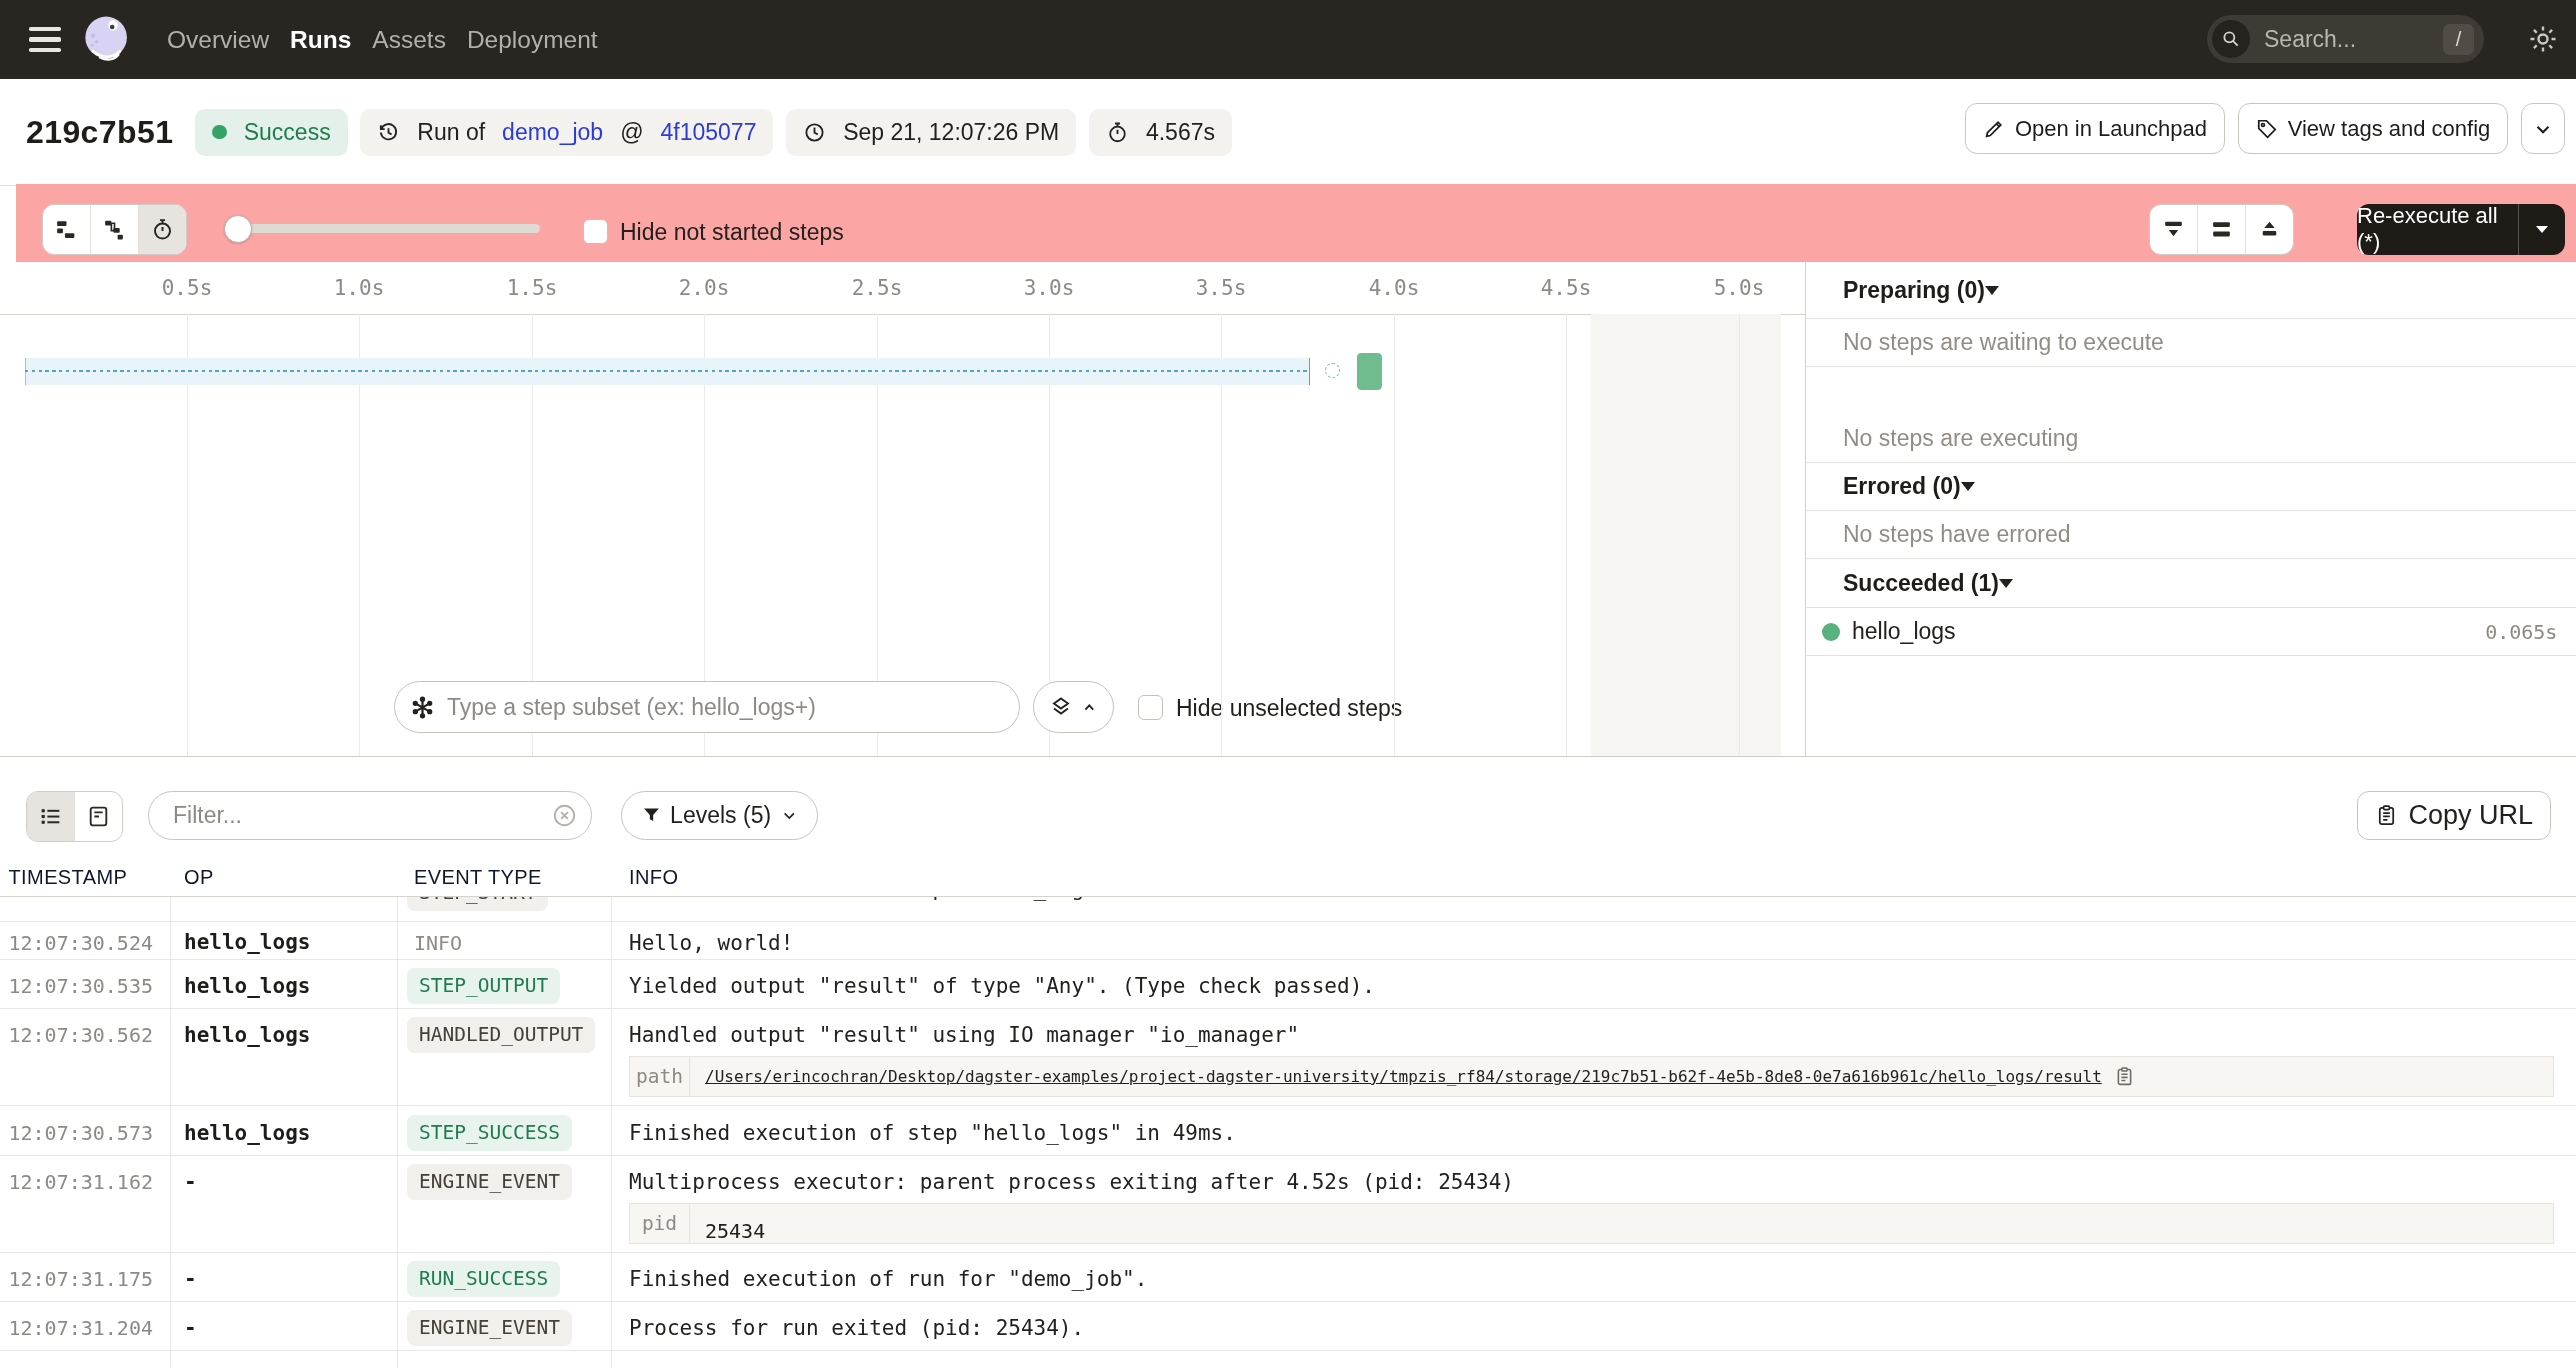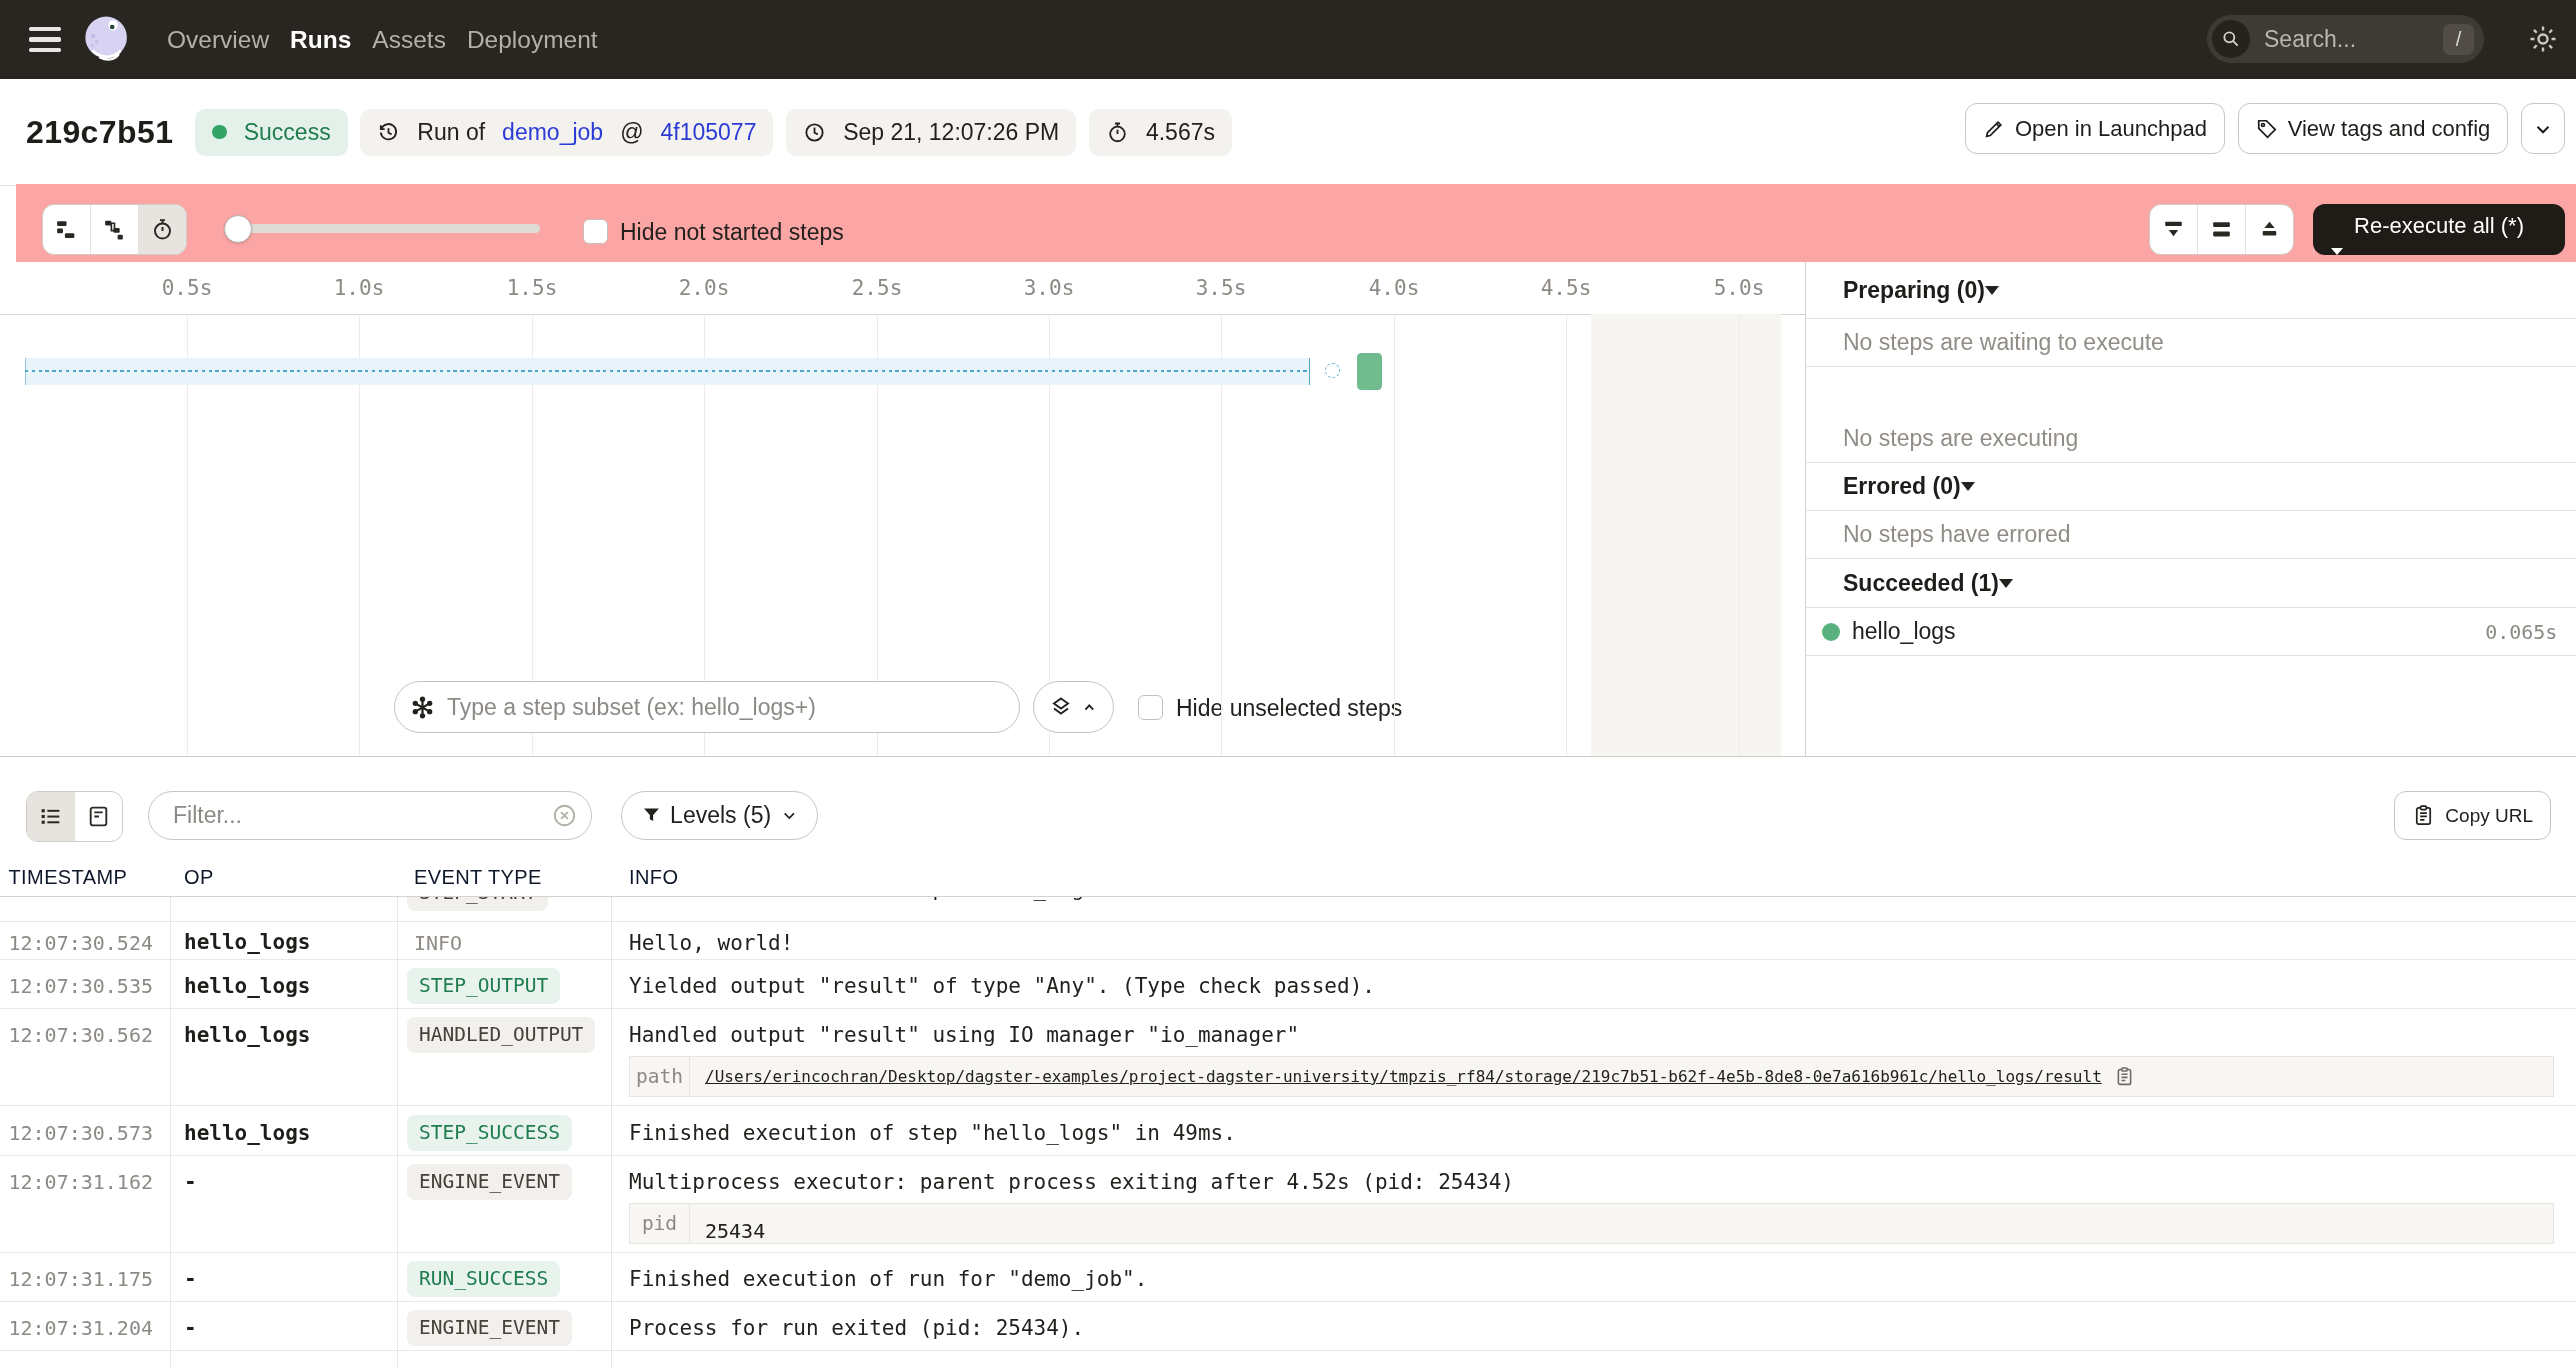--- a/index.html
+++ b/index.html
@@ -38,21 +38,21 @@
   
   .toolbar{position:absolute;left:16px;top:184px;right:0;height:78px;background:#fca5a5;}
   .seg{position:absolute;display:inline-flex;border:1.3px solid #cfccc6;border-radius:12px;overflow:hidden;height:49px;background:#fff;}
   .seg .cell{width:47px;display:flex;align-items:center;justify-content:center;border-left:0.8px solid #e4e1dc;color:#2a2823;cursor:pointer;}
   .seg .cell:first-child{border-left:0;}
   .seg .cell.sel{background:#e7e4df;}
   .slider-track{position:absolute;left:211px;top:40px;width:313px;height:9.3px;border-radius:5px;background:#dedbd5;cursor:pointer;}
   .slider-knob{position:absolute;left:208px;top:31px;width:26px;height:26px;border-radius:50%;background:#fff;border:1.7px solid #b7b3ac;box-shadow:0 0.8px 2.5px rgba(0,0,0,.18);cursor:pointer;}
   .cbx{width:24.5px;height:24.5px;border:1.7px solid #c5c1ba;border-radius:6px;background:#fff;display:inline-block;cursor:pointer;box-sizing:border-box;}
   .cbx-label{font-size:23px;color:#23211d;}
-  .dark-btn{position:absolute;right:11px;top:19.5px;height:51px;width:252px;border-radius:12px;background:#1f1b17;color:#fff;display:flex;align-items:stretch;cursor:pointer;flex-direction:column;}
+  .dark-btn{position:absolute;right:11px;top:19.5px;height:51px;width:208px;border-radius:12px;background:#1f1b17;color:#fff;display:flex;align-items:stretch;cursor:pointer;}
   .dark-btn .lbl{flex:1;display:flex;align-items:center;justify-content:center;font-size:22px;}
   .dark-btn .caret{width:46px;border-left:0.8px solid rgba(255,255,255,.25);display:flex;align-items:center;justify-content:center;}
   .tri-down{width:0;height:0;border-left:6.8px solid transparent;border-right:6.8px solid transparent;border-top:7.6px solid currentColor;}
 
   
   .gantt{position:absolute;left:0;top:262px;width:1805px;height:494px;overflow:hidden;background:#fff;}
   .tick{position:absolute;top:13.5px;transform:translateX(-50%);font-family:"DejaVu Sans Mono",monospace;font-size:21px;color:#8d8984;}
   .axisline{position:absolute;left:0;right:0;top:52px;height:0.8px;background:#d8d5cf;}
   .gridline{position:absolute;top:52px;bottom:0;width:0.8px;background:#edebe7;z-index:2;}
   .shade{position:absolute;left:1591px;width:190px;top:52px;bottom:0;background:#f7f5f2;z-index:1;}
@@ -80,21 +80,21 @@
   .dot-step{width:18px;height:18px;border-radius:50%;background:#58b27d;}
 
   
   .log-sep{position:absolute;left:0;top:756px;right:0;height:0.8px;background:#cfccc6;}
   .logbar{position:absolute;left:0;top:757px;right:0;height:100px;background:#fff;}
   .filter{position:absolute;left:148px;top:34px;width:444px;height:49px;border:1.3px solid #c8c4bd;border-radius:24.5px;display:flex;align-items:center;box-sizing:border-box;background:#fff;}
   .filter input{flex:1;border:0;outline:0;font-size:23px;margin-left:22px;color:#23211d;background:transparent;font-family:"Liberation Sans",sans-serif;min-width:0;}
   .filter input::placeholder{color:#8d8984;}
   .filter .clear{margin-right:13.5px;color:#b5b1aa;cursor:pointer;}
   .levels{position:absolute;left:621px;top:34px;height:49px;border:1.3px solid #c8c4bd;border-radius:24.5px;display:flex;align-items:center;gap:8.5px;padding:0 18.6px;font-size:23px;box-sizing:border-box;cursor:pointer;background:#fff;}
-  .copyurl{position:absolute;right:25px;top:34px;height:49px;border:1.3px solid #c8c4bd;border-radius:12px;display:flex;align-items:center;gap:10px;padding:0 17px;font-size:19px;box-sizing:border-box;cursor:pointer;background:#fff;}
+  .copyurl{position:absolute;right:25px;top:34px;height:49px;border:1.3px solid #c8c4bd;border-radius:12px;display:flex;align-items:center;gap:10px;padding:0 17px;font-size:27px;box-sizing:border-box;cursor:pointer;background:#fff;}
 
   .thead{position:absolute;left:0;top:857px;right:0;height:39px;background:#fff;border-bottom:0.8px solid #d6d3cd;z-index:5;}
   .thead span{position:absolute;top:8.5px;font-size:20px;color:#0f172a;letter-spacing:0.4px;}
   .coldiv{position:absolute;top:857px;bottom:0;width:0.8px;background:#e9e7e3;z-index:4;}
 
   .tbody{position:absolute;left:0;top:896px;right:0;bottom:0;overflow:hidden;background:#fff;}
   .lrow{position:absolute;left:0;right:0;border-bottom:0.8px solid #e9e7e3;overflow:hidden;box-sizing:border-box;}
   .ts{position:absolute;left:8.5px;font-family:"DejaVu Sans Mono",monospace;font-size:20px;color:#8d8984;}
   .op{position:absolute;left:184px;font-family:"DejaVu Sans Mono",monospace;font-size:21px;font-weight:700;color:#1f1d1a;}
   .etype{position:absolute;left:407px;}

